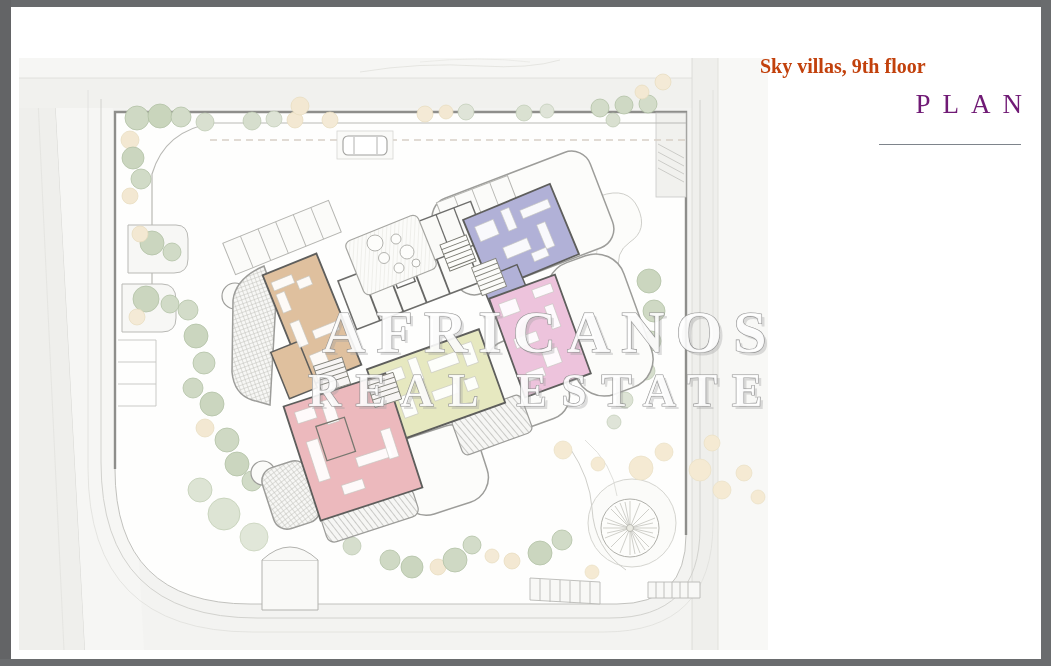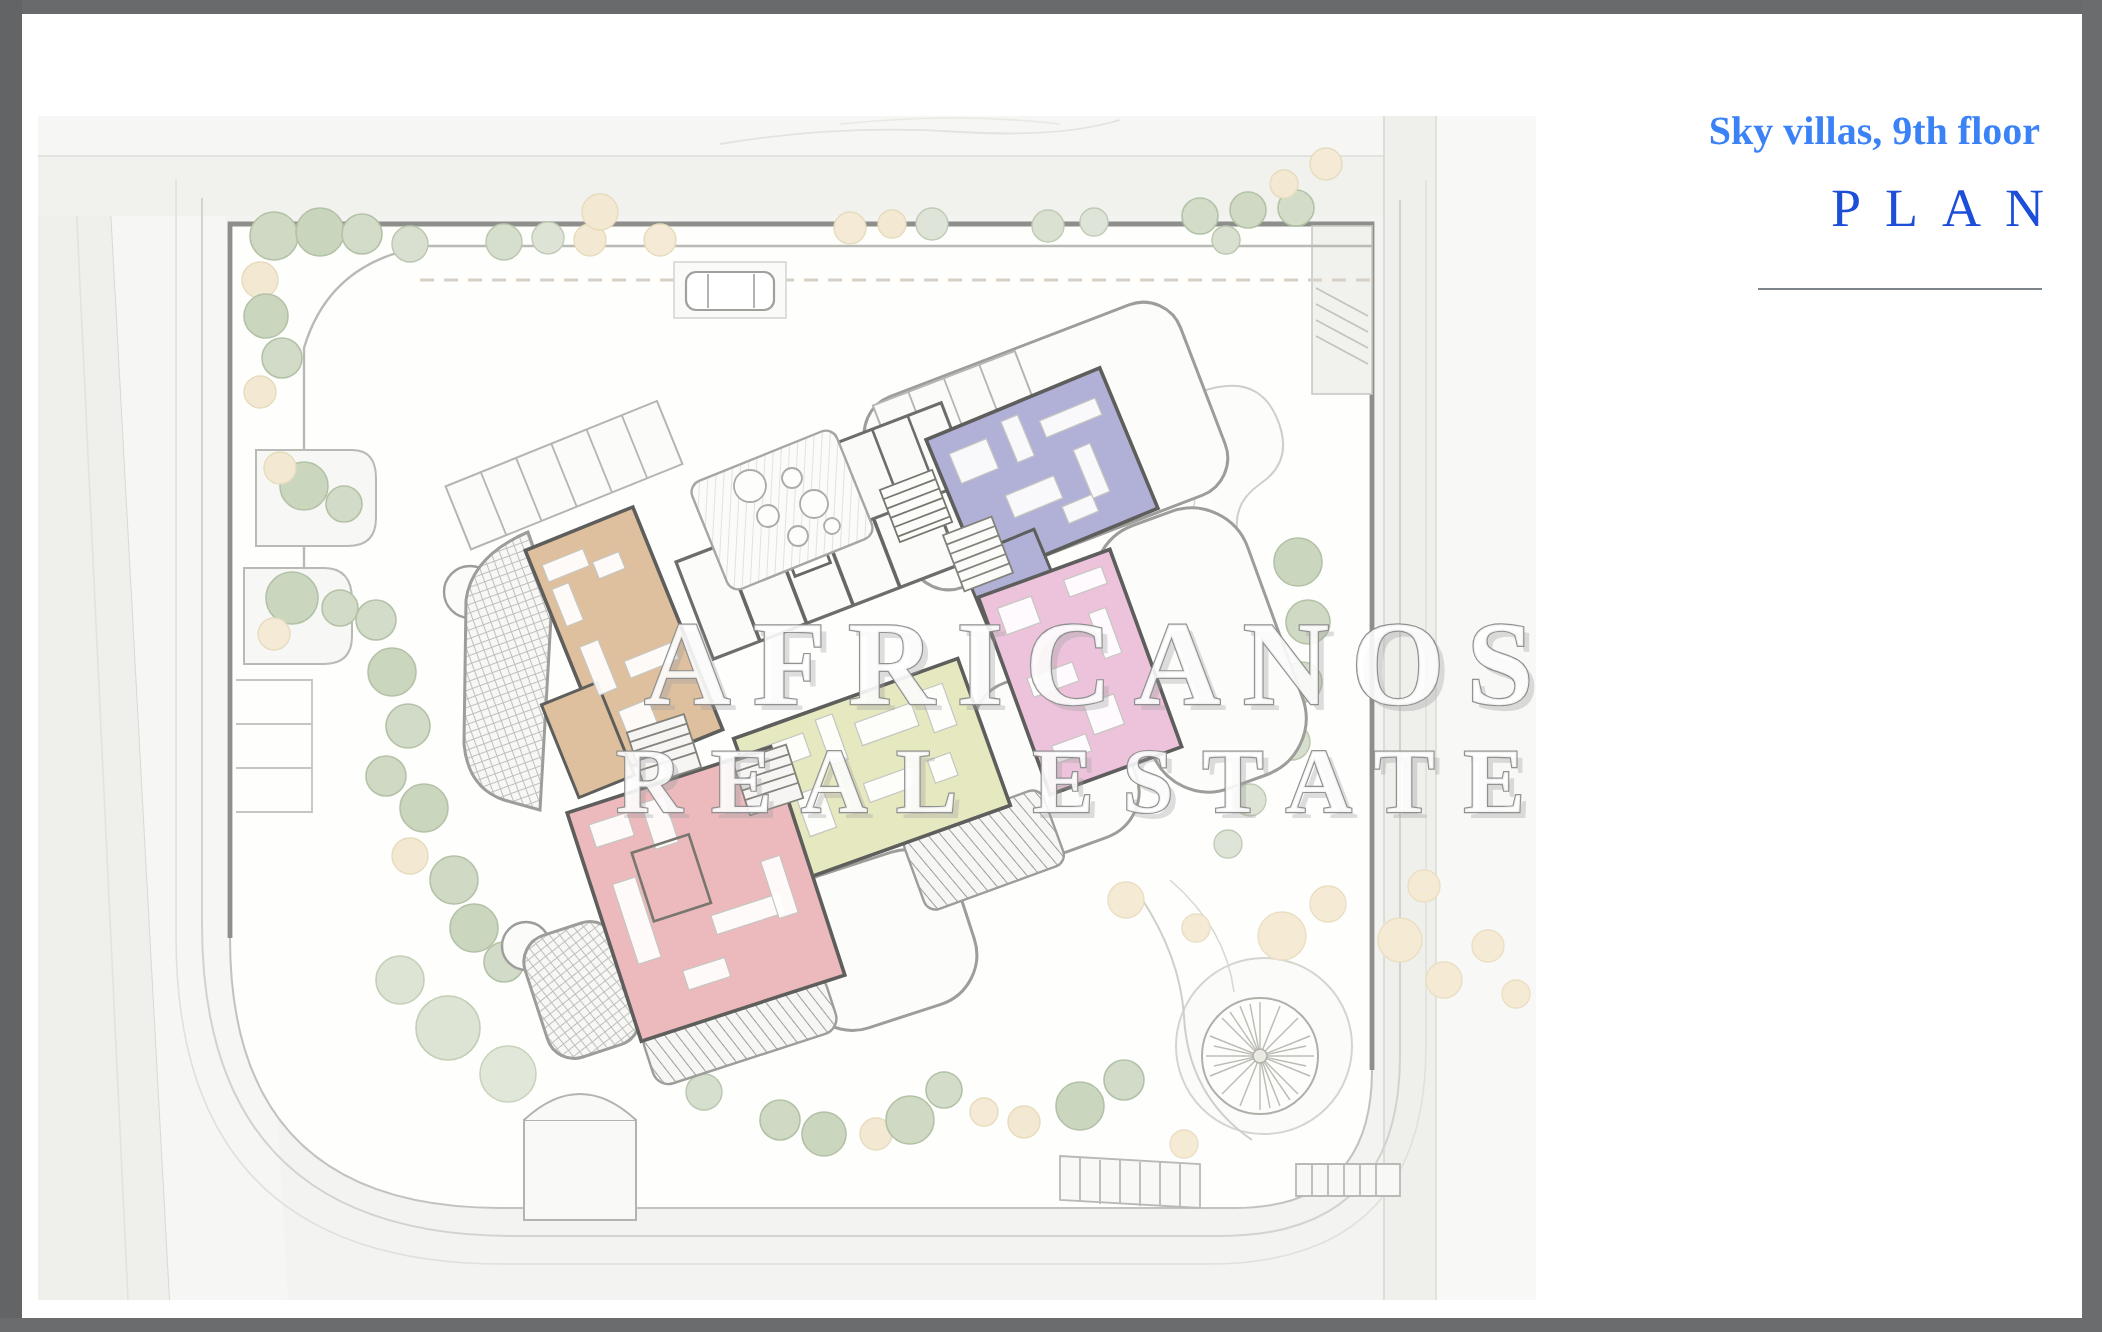--- a/index.html
+++ b/index.html
@@ -394,23 +394,23 @@
 
 <text x="325" y="355" font-family="'Liberation Serif',serif" font-weight="bold" font-size="60" letter-spacing="11" fill="rgba(160,160,160,0.35)">AFRICANOS</text>
 
 <text x="311" y="409" font-family="'Liberation Serif',serif" font-weight="bold" font-size="46" letter-spacing="14.3" fill="rgba(160,160,160,0.35)">REAL ESTATE</text>
 
 <text x="322" y="352" font-family="'Liberation Serif',serif" font-weight="bold" font-size="60" letter-spacing="11" fill="rgba(255,255,255,0.88)" stroke="rgba(140,140,140,0.95)" stroke-width="1.2" paint-order="stroke">AFRICANOS</text>
 
 <text x="308" y="406" font-family="'Liberation Serif',serif" font-weight="bold" font-size="46" letter-spacing="14.3" fill="rgba(255,255,255,0.88)" stroke="rgba(140,140,140,0.95)" stroke-width="1.2" paint-order="stroke">REAL ESTATE</text>
 </svg>
 
-<div class="abs" style="left:760px;top:55px;width:260px;text-align:right;color:#3b82f6;font-family:'Liberation Serif',serif;font-weight:bold;font-size:20px;">Sky villas, 9th floor</div>
-
-<div class="abs" style="left:760px;top:89px;width:274px;text-align:right;color:#1d4ed8;font-family:'Liberation Serif',serif;font-size:27px;letter-spacing:12px;">PLAN</div>
+<div class="abs" style="left:760px;top:55px;width:260px;color:#c2410c;font-family:'Liberation Serif',serif;font-weight:bold;font-size:20px;">Sky villas, 9th floor</div>
+
+<div class="abs" style="left:760px;top:89px;width:274px;text-align:right;color:#701a75;font-family:'Liberation Serif',serif;font-size:27px;letter-spacing:12px;">PLAN</div>
 
 <div class="abs" style="left:879px;top:144px;width:142px;height:0;border-top:1.5px solid #7e848b;"></div>
 
 <div class="abs" style="left:0;top:0;width:1051px;height:7px;background:#686a6c;"></div>
 
 <div class="abs" style="left:0;top:0;width:11px;height:659px;background:#636466;"></div>
 
 <div class="abs" style="left:1041px;top:0;width:10px;height:666px;background:#6a6c6e;"></div>
 
 <div class="abs" style="left:0px;top:659px;width:1051px;height:7px;background:#6a6c6e;"></div>

